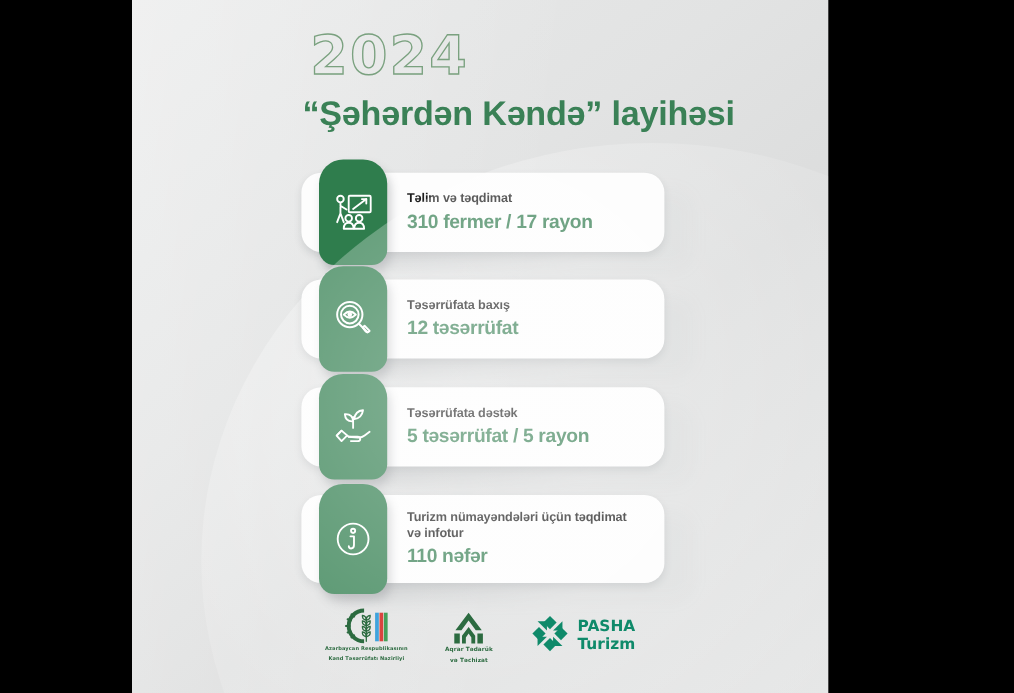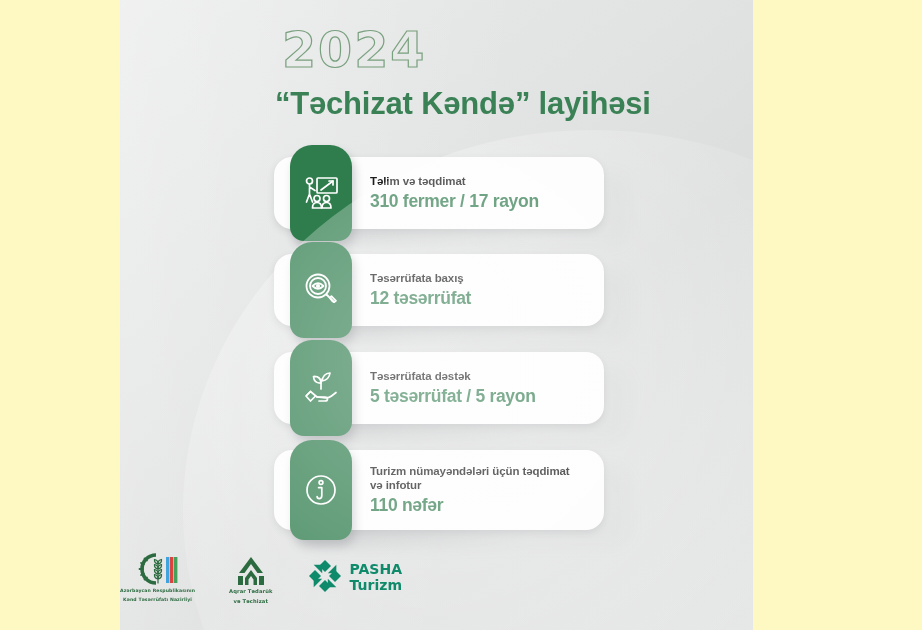--- a/index.html
+++ b/index.html
@@ -1,21 +1,21 @@
 <!DOCTYPE html>
 <html><head>
 <meta charset="utf-8">
 <style>
   html,body{margin:0;padding:0;}
   body{
     width:922px;height:630px;background:#ffffff;
     font-family:"Liberation Sans",sans-serif;
     overflow:hidden;
   }
-  .canvas{position:relative;width:922px;height:630px;background:#fef9c3;}
+  .canvas{position:relative;width:922px;height:630px;background:#000000;}
 
   
   .panel{
     position:absolute;left:120px;top:0;width:633px;height:630px;
     background:linear-gradient(142deg,#e9eaea 0%,#e2e3e3 38%,#dcdddd 60%,#e4e5e5 100%);
     overflow:hidden;
   }
   .panel:before{
     content:"";position:absolute;left:-160px;top:-120px;width:760px;height:980px;
     background:linear-gradient(120deg,rgba(255,255,255,.55),rgba(255,255,255,0) 62%);
@@ -64,37 +64,37 @@
   .tile svg{display:block;}
   .txt{position:absolute;left:96px;top:0;height:100%;
        display:flex;flex-direction:column;justify-content:center;}
   .lbl{font-size:11.5px;font-weight:700;color:#1d1d1d;line-height:1.28;letter-spacing:-.1px;}
   .val{font-size:17.5px;font-weight:700;color:#3a8156;line-height:1.22;margin-top:2px;letter-spacing:-.3px;}
   .card.tall{height:80px;}
   .card.tall .tile{top:-10px;height:100px;}
 
   
   .footer{position:absolute;left:120px;top:552px;width:633px;height:62px;
-          display:flex;align-items:flex-start;justify-content:flex-start;gap:34px;}
+          display:flex;align-items:flex-start;justify-content:center;gap:34px;}
   .flogo{text-align:center;}
   .flogo svg{display:block;margin:0 auto;}
   .fcap{font-size:4.6px;font-weight:700;color:#2c6b40;line-height:1.5;margin-top:2px;
         letter-spacing:.1px;font-family:"DejaVu Sans",sans-serif;}
   .pasha{display:flex;align-items:center;gap:7px;margin-top:6px;}
   .pasha-txt{font-size:14px;font-weight:700;color:#0f8a6a;line-height:1.12;
              text-align:left;font-family:"DejaVu Sans",sans-serif;}
 </style>
 </head>
 <body>
 
 <div class="canvas">
   <div class="panel">
 
     <div class="year">2024</div>
-    <div class="headline">“Təchizat Kəndə” layihəsi</div>
+    <div class="headline">“Şəhərdən Kəndə” layihəsi</div>
 
     <div class="card" style="left:154px;top:157px;width:330px;">
       <div class="shadow"></div>
       <div class="sheet"></div>
       <div class="tile">
         <svg width="40" height="40" viewBox="0 0 40 40">
           <g fill="none" stroke="#ffffff" stroke-width="1.7" stroke-linecap="round" stroke-linejoin="round">
             <rect x="16" y="5" width="20" height="15" rx="1"></rect>
             <path d="M20 17 L32 8"></path>
             <path d="M32 8 L28 8 M32 8 L32 12"></path>

